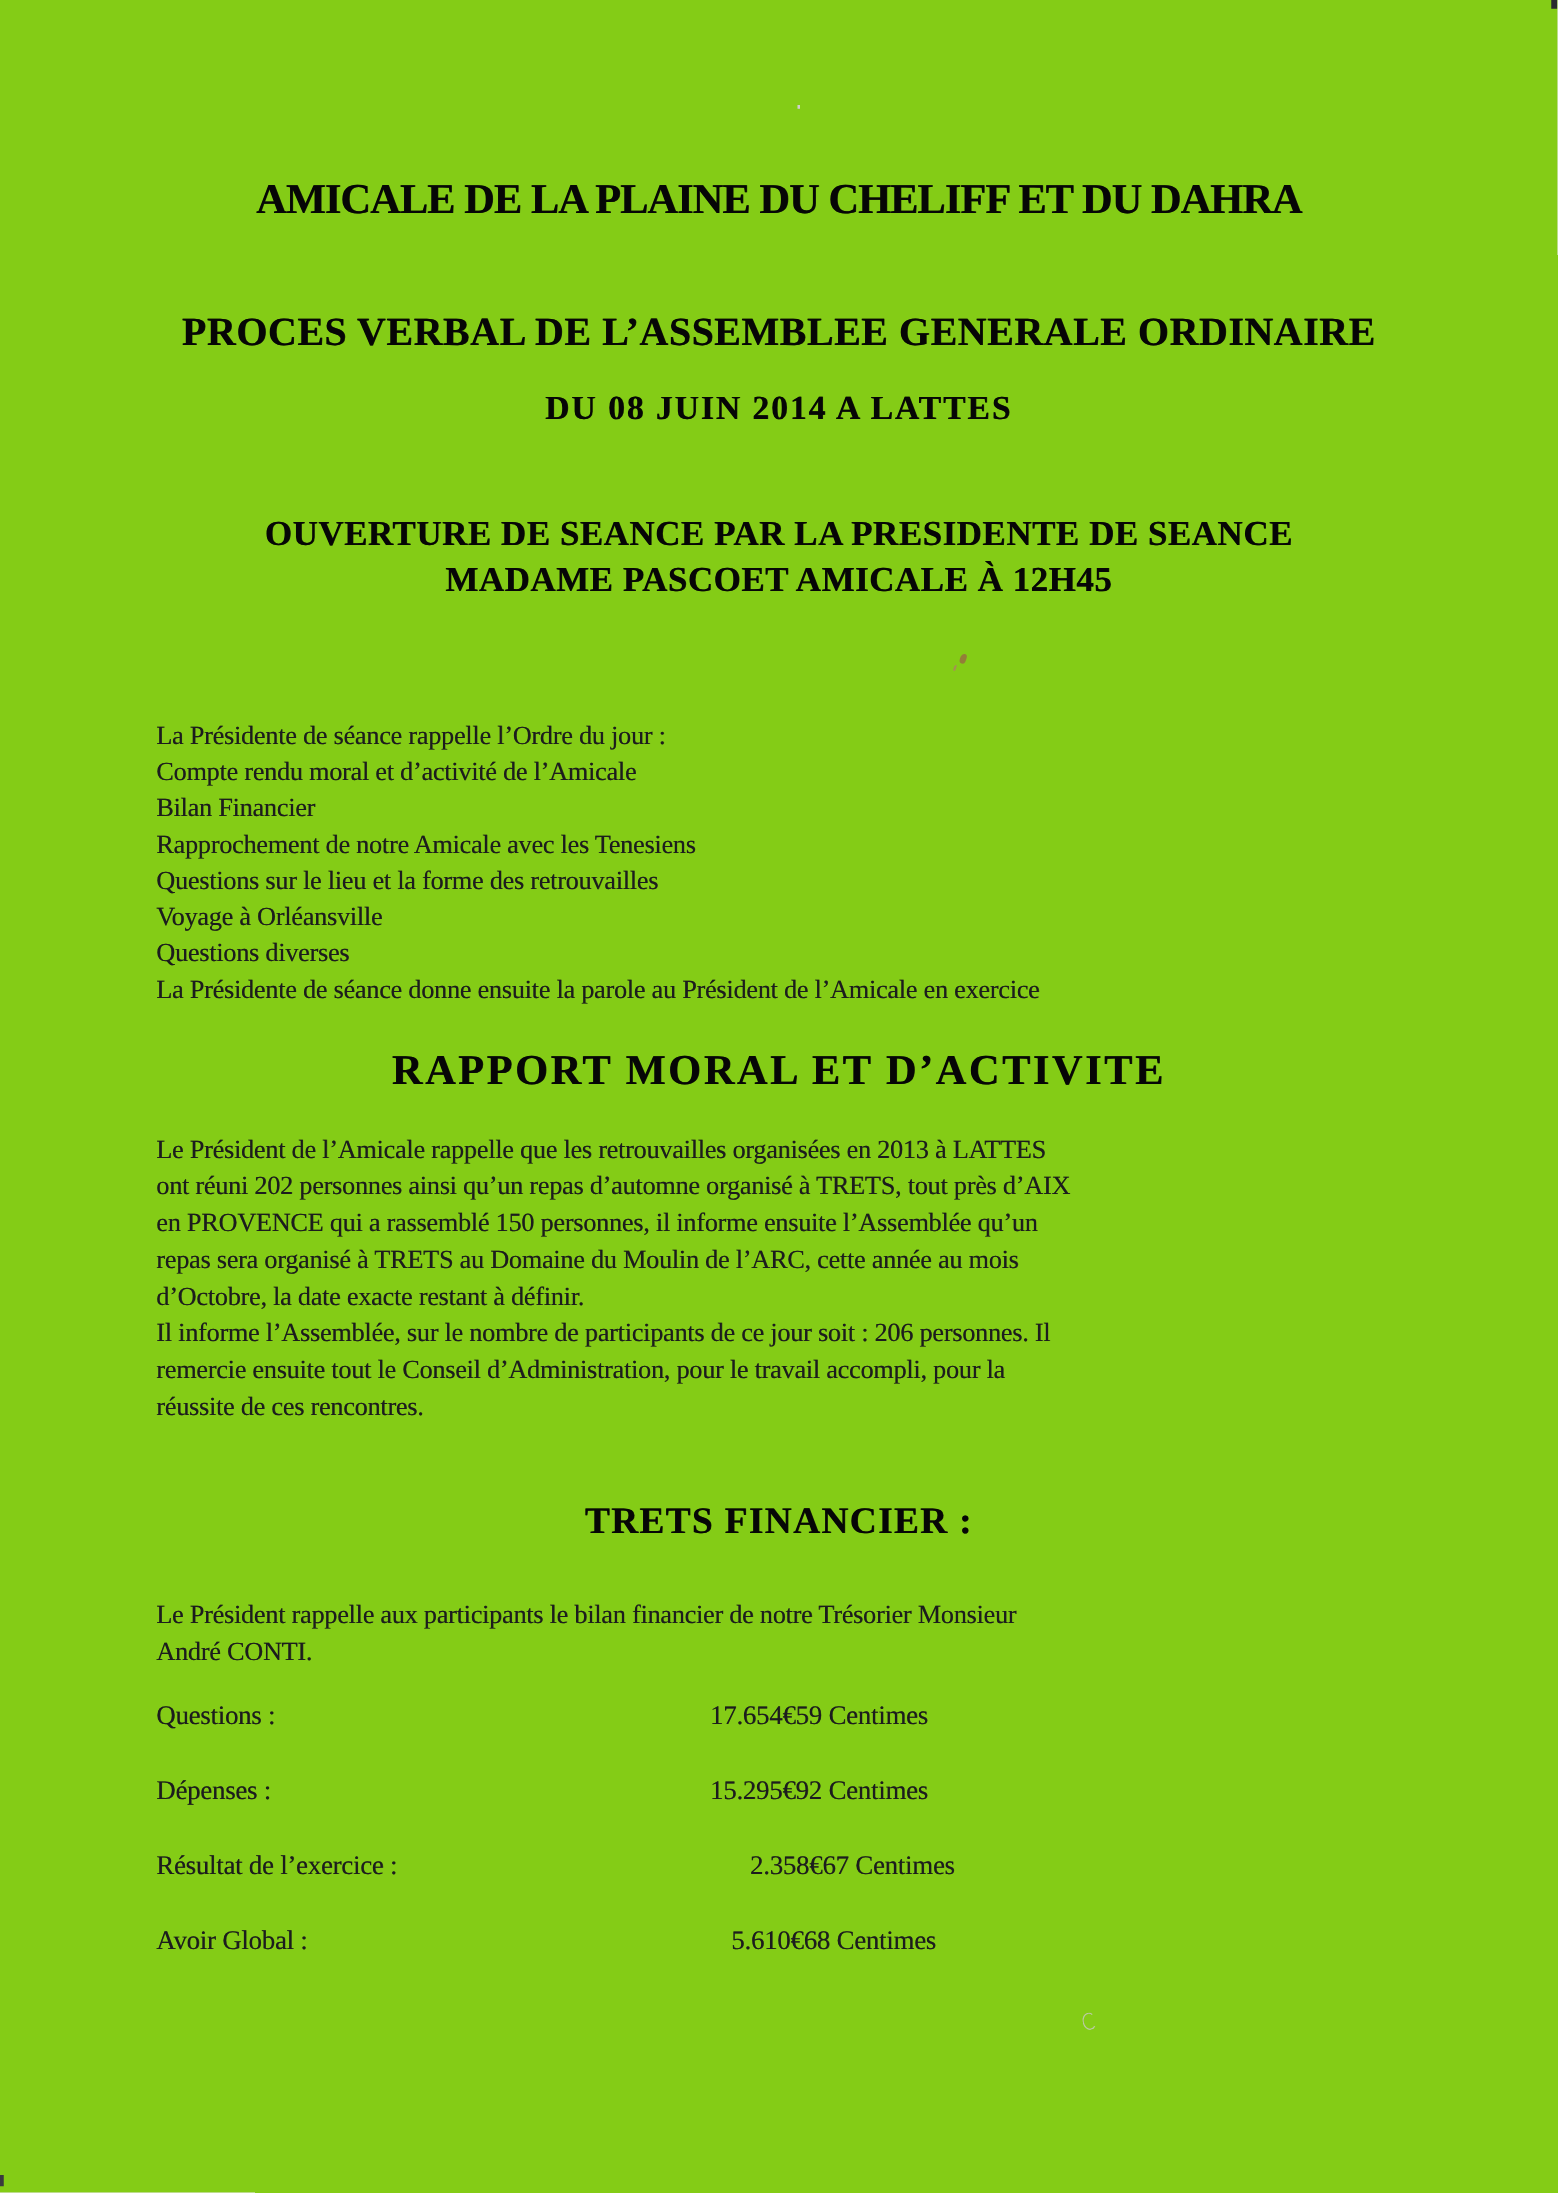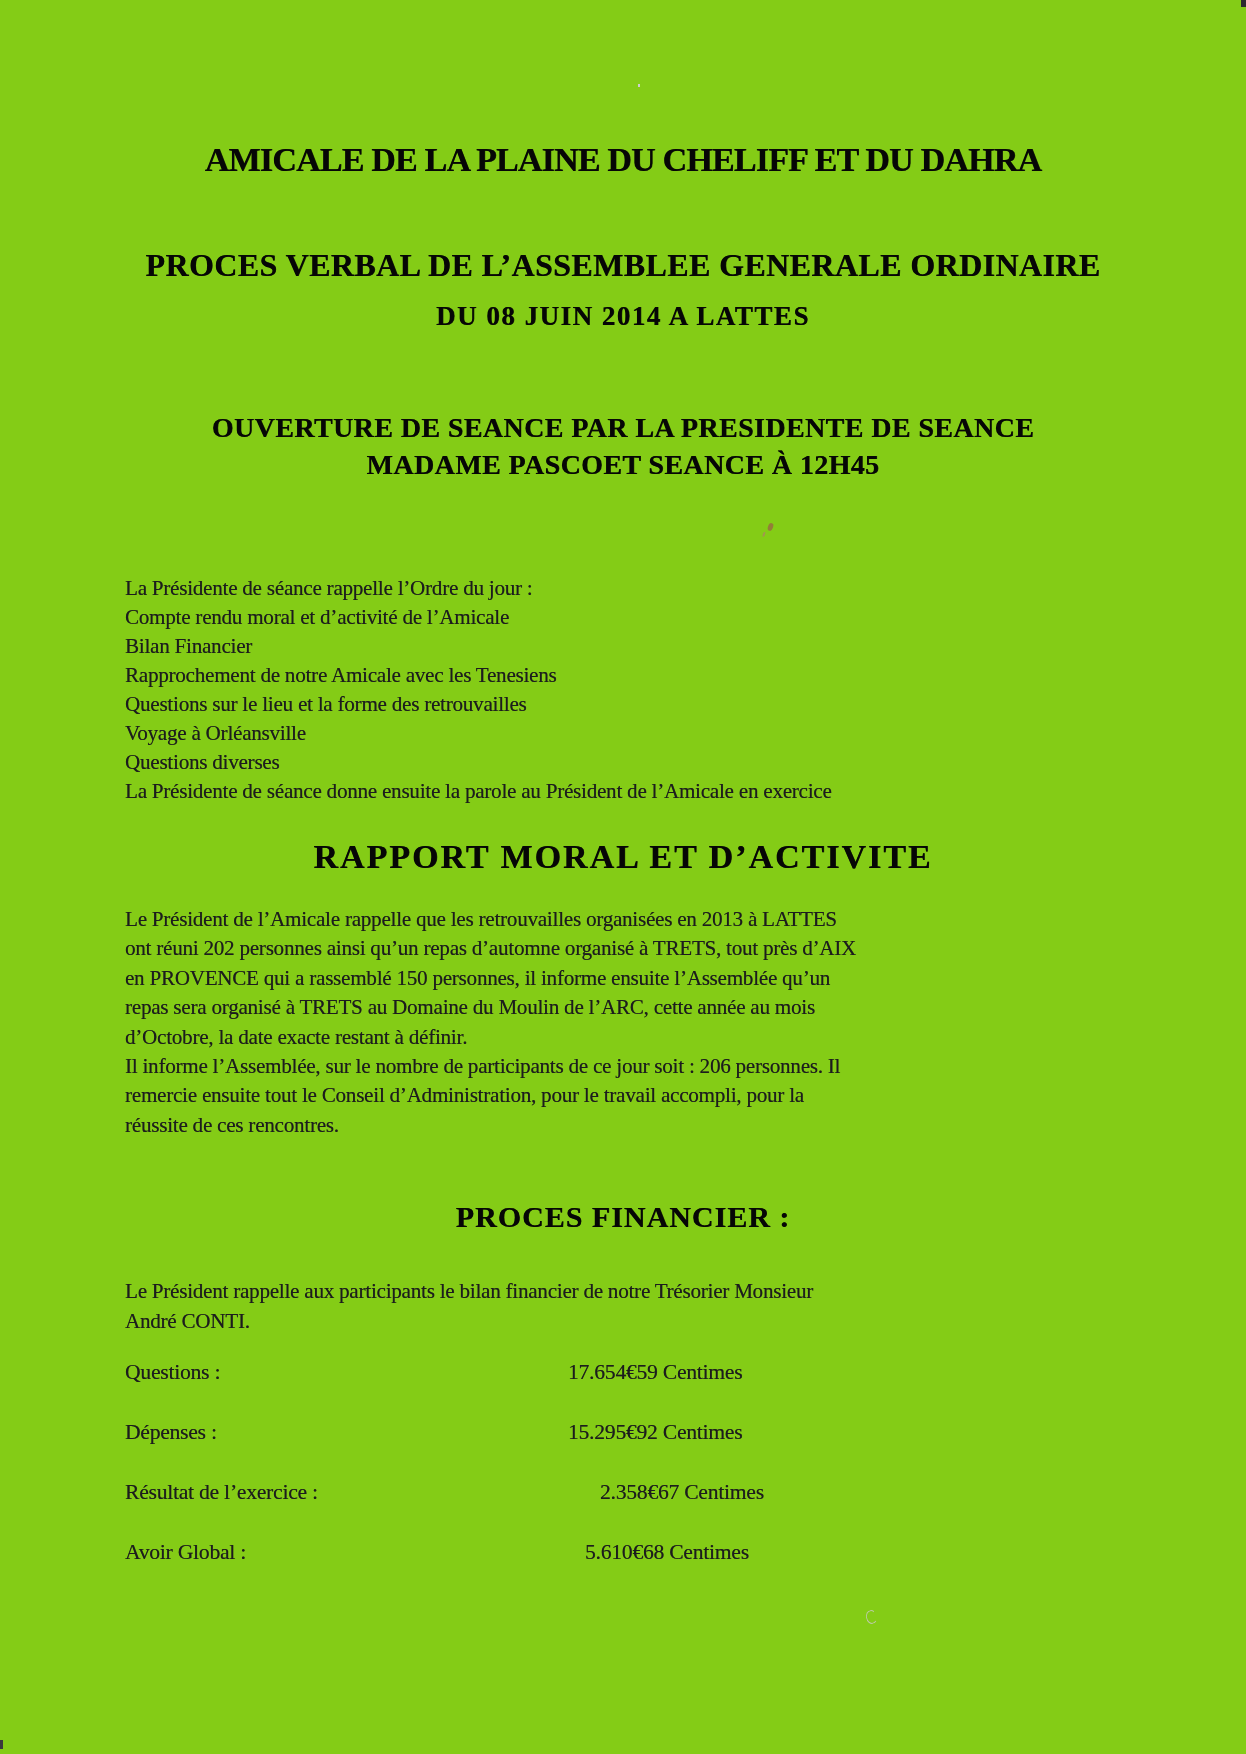--- a/index.html
+++ b/index.html
@@ -13,21 +13,21 @@
     overflow:hidden;
   }
   .h-center {
     position:absolute; left:0; width:100%;
     margin:0; text-align:center;
     font-weight:bold; color:#060606;
     text-shadow:0.4px 0 0 rgba(0,0,0,0.75);
   }
   #doc-title      { top:141px;  font-size:34px; letter-spacing:-0.8px; }
   #subtitle1      { top:247px;  font-size:32px; letter-spacing:0.4px; }
-  #subtitle2      { top:301px;  font-size:27px; letter-spacing:1.5px; }
+  #subtitle2      { top:311px;  font-size:27px; letter-spacing:1.5px; }
   #opening        { top:409px;  font-size:28px; letter-spacing:0.4px; line-height:37px; }
   #rapport-heading{ top:838px;  font-size:34px; letter-spacing:2px; }
   #bilan-heading  { top:1200px; font-size:30px; letter-spacing:1px; }
 
   .body-text {
     position:absolute; left:125px; width:858px;
     font-size:21px; line-height:29.4px; letter-spacing:-0.2px;
     text-shadow:0.25px 0 0 rgba(20,20,22,0.6);
   }
   .pre { white-space:pre-line; }
@@ -75,21 +75,21 @@
 <div class="page">
 
   <h1 id="doc-title" class="h-center">AMICALE DE LA PLAINE DU CHELIFF ET DU DAHRA</h1>
 
   <h2 id="subtitle1" class="h-center">PROCES VERBAL DE L’ASSEMBLEE GENERALE ORDINAIRE</h2>
 
   <h2 id="subtitle2" class="h-center">DU 08 JUIN 2014 A LATTES</h2>
 
   <h2 id="opening" class="h-center">
     <span>OUVERTURE DE SEANCE PAR LA PRESIDENTE DE SEANCE</span><br>
-    <span>MADAME PASCOET SEANCE  À 12H45</span>
+    <span>MADAME PASCOET AMICALE  À 12H45</span>
   </h2>
 
   <div id="agenda" class="body-text pre">La Présidente de séance rappelle l’Ordre du jour :
 Compte rendu moral et d’activité de l’Amicale
 Bilan Financier
 Rapprochement de notre Amicale avec les Tenesiens
 Questions sur le lieu et la forme des retrouvailles
 Voyage à Orléansville
 Questions diverses
 La Présidente de séance donne ensuite la parole au Président de l’Amicale en exercice</div>
@@ -100,21 +100,21 @@
     <p class="pre">Le Président de l’Amicale rappelle que les retrouvailles organisées en 2013 à LATTES
 ont réuni 202 personnes ainsi qu’un repas d’automne organisé à TRETS, tout près d’AIX
 en PROVENCE qui a rassemblé 150 personnes, il informe ensuite l’Assemblée qu’un
 repas sera organisé à TRETS au Domaine du Moulin de l’ARC, cette année au mois
 d’Octobre, la date exacte restant à définir.</p>
     <p class="pre">Il informe l’Assemblée, sur le nombre de participants de ce jour soit : 206 personnes. Il
 remercie ensuite tout le Conseil d’Administration, pour le travail accompli, pour la
 réussite de ces rencontres.</p>
   </div>
 
-  <h2 id="bilan-heading" class="h-center">PROCES FINANCIER :</h2>
+  <h2 id="bilan-heading" class="h-center">TRETS FINANCIER :</h2>
 
   <div id="bilan-intro" class="body-text pre">Le Président rappelle aux participants le bilan financier de notre Trésorier Monsieur
 André CONTI.</div>
 
   <div class="fin-row" style="top:1360px">
     <span class="fin-label">Questions :</span>
     <span class="fin-value v0">17.654€59 Centimes</span>
   </div>
 
   <div class="fin-row" style="top:1420px">

